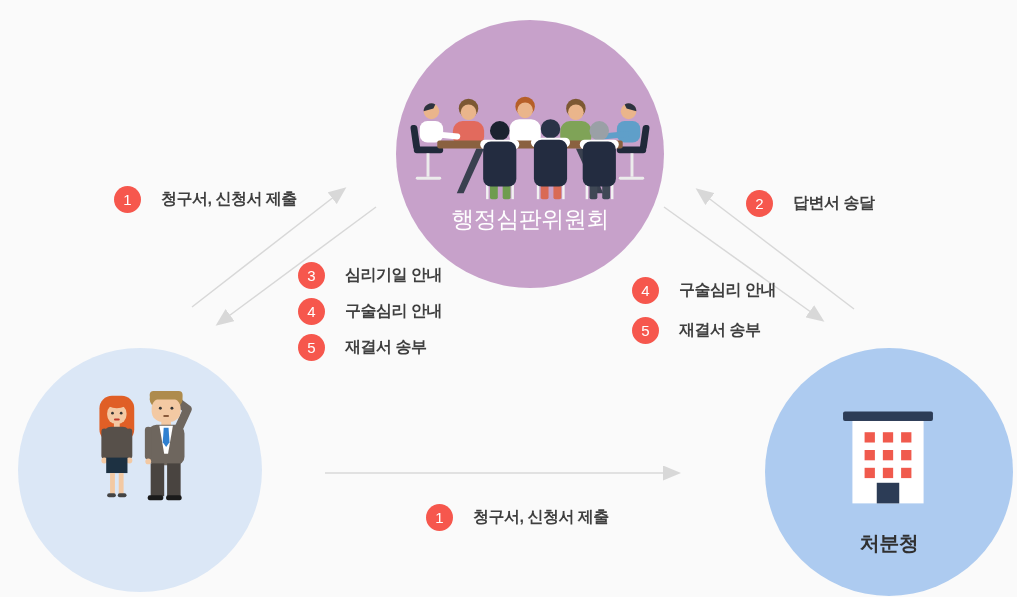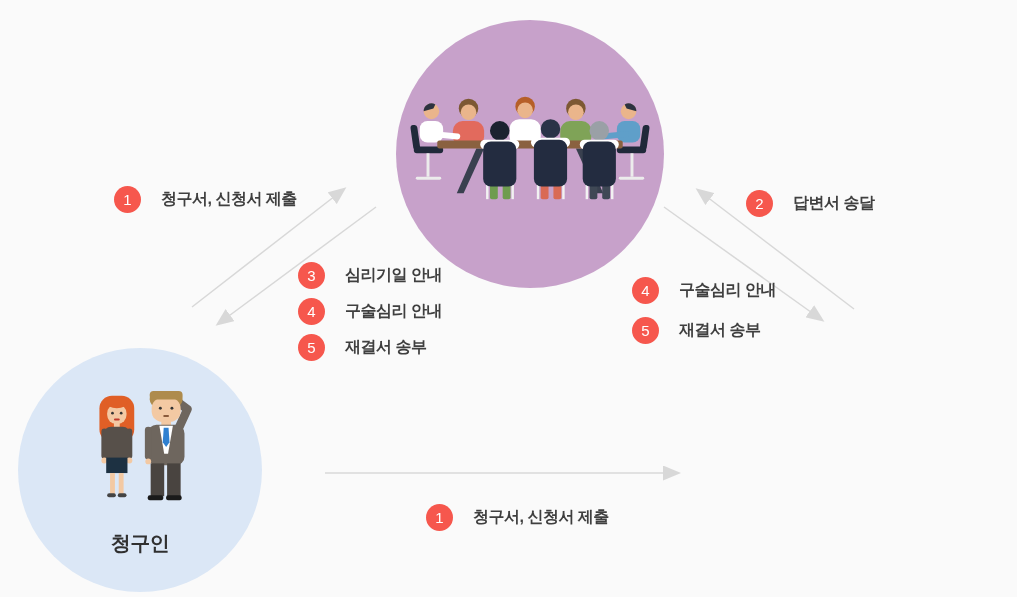--- a/index.html
+++ b/index.html
@@ -125,20 +125,21 @@
 
         <rect x="182" y="100" width="2.5" height="18" fill="#f2f2f2"></rect>
         <rect x="208" y="100" width="2.5" height="18" fill="#f2f2f2"></rect>
         <rect x="186" y="102" width="8" height="16" rx="2" fill="#3f4855"></rect>
         <rect x="199" y="102" width="8" height="16" rx="2" fill="#3f4855"></rect>
         <circle cx="196" cy="48" r="10" fill="#9aa0a6"></circle>
         <rect x="176" y="57" width="40" height="10" rx="5" fill="#ffffff"></rect>
         <rect x="179" y="59" width="34" height="46" rx="8" fill="#232c40"></rect>
       </g>
     </svg>
+    <div class="node-label">행정심판위원회</div>
   </div>
 
   <div class="node node-claimant">
     <svg class="node-illu illu-people" width="126" height="145" viewBox="0 0 130 150">
 
       <g>
         <rect x="22" y="8" width="36" height="48" rx="13" fill="#e05f26"></rect>
         <rect x="30" y="17" width="20" height="20" rx="9" fill="#f3c9a3"></rect>
         <ellipse cx="40" cy="15" rx="11" ry="6" fill="#e05f26"></ellipse>
         <circle cx="35.5" cy="26" r="1.4" fill="#333333"></circle>
@@ -170,23 +171,41 @@
         <path d="M84,39 L98,39 L93,68 L89,68 z" fill="#ffffff"></path>
         <path d="M88.5,41 L93.5,41 L94.5,56 L91,61 L87.5,56 z" fill="#2f80d0"></path>
         <rect x="69" y="40" width="7" height="34" rx="3.5" fill="#6e665e"></rect>
         <circle cx="72.5" cy="76" r="3" fill="#f3c9a3"></circle>
         <rect x="75" y="78" width="14" height="34" fill="#494440"></rect>
         <rect x="92" y="78" width="14" height="34" fill="#494440"></rect>
         <rect x="72" y="111" width="16" height="5" rx="2" fill="#1a1a1a"></rect>
         <rect x="91" y="111" width="16" height="5" rx="2" fill="#1a1a1a"></rect>
       </g>
     </svg>
-    <div class="node-label">청구인</div>
-  </div>
-
+  </div>
+
+  <div class="node node-agency">
+    <svg class="node-illu illu-building" width="94" height="103" viewBox="0 0 100 110">
+      <rect x="2" y="6" width="96" height="10" rx="2" fill="#2c3c56"></rect>
+      <rect x="12" y="16" width="76" height="88" fill="#ffffff"></rect>
+      <g>
+        <rect x="25" y="28" width="11" height="11" fill="#f05a4d"></rect>
+        <rect x="44.5" y="28" width="11" height="11" fill="#f05a4d"></rect>
+        <rect x="64" y="28" width="11" height="11" fill="#f05a4d"></rect>
+        <rect x="25" y="47" width="11" height="11" fill="#f05a4d"></rect>
+        <rect x="44.5" y="47" width="11" height="11" fill="#f05a4d"></rect>
+        <rect x="64" y="47" width="11" height="11" fill="#f05a4d"></rect>
+        <rect x="25" y="66" width="11" height="11" fill="#f05a4d"></rect>
+        <rect x="44.5" y="66" width="11" height="11" fill="#f05a4d"></rect>
+        <rect x="64" y="66" width="11" height="11" fill="#f05a4d"></rect>
+      </g>
+      <rect x="38" y="82" width="24" height="22" fill="#2c3c56"></rect>
+    </svg>
+    <div class="node-label">처분청</div>
+  </div>
 
   <div class="step s1-left">
     <span class="badge">1</span>
     <span class="step-label">청구서, 신청서 제출</span>
   </div>
 
   <div class="step s2-right">
     <span class="badge">2</span>
     <span class="step-label">답변서 송달</span>
   </div>

